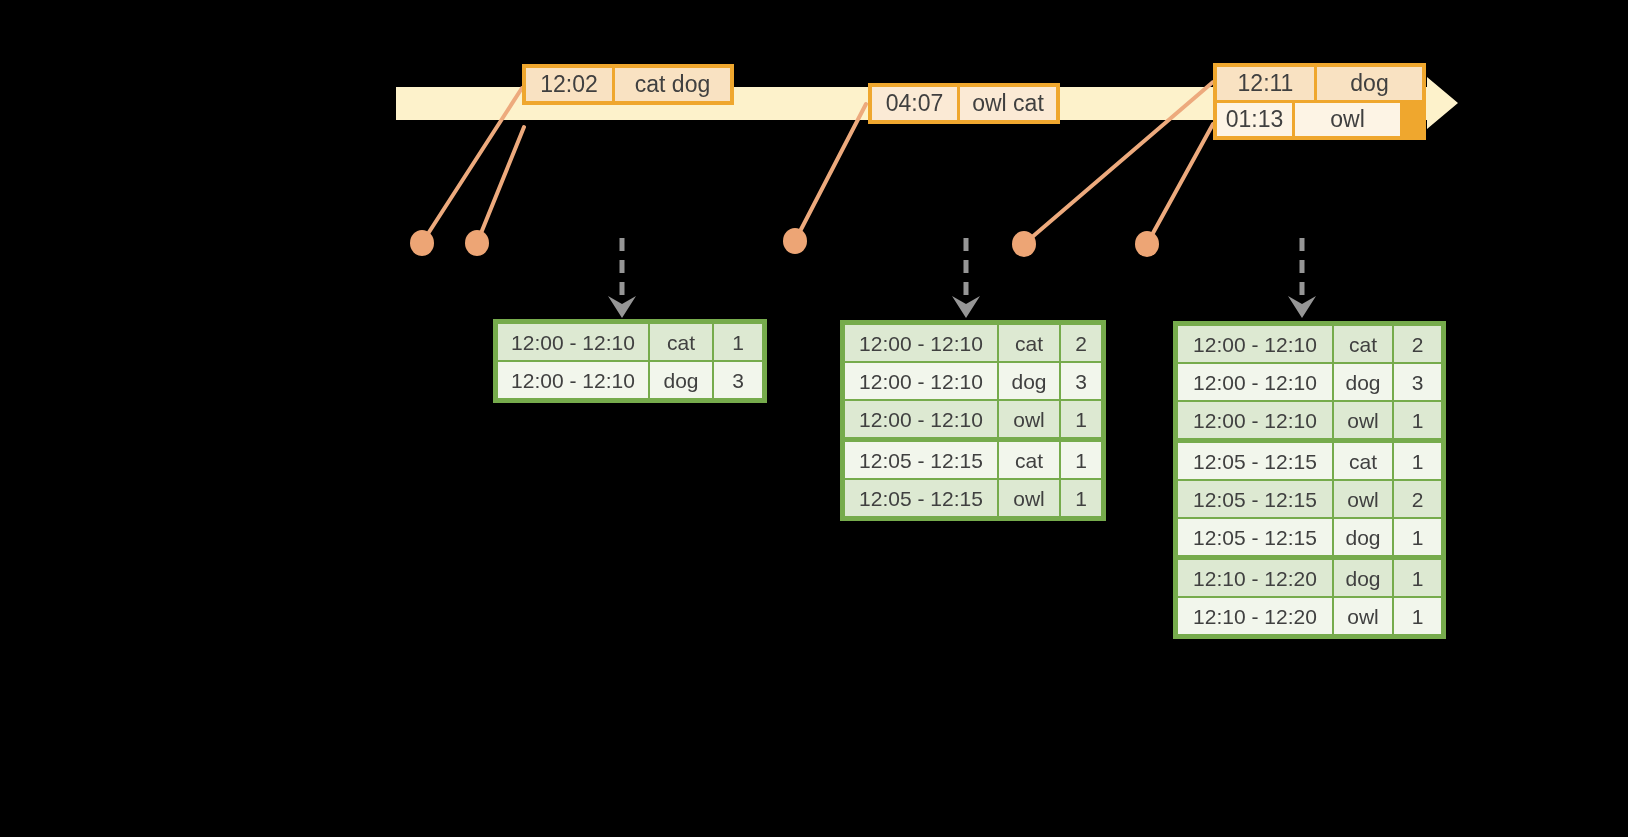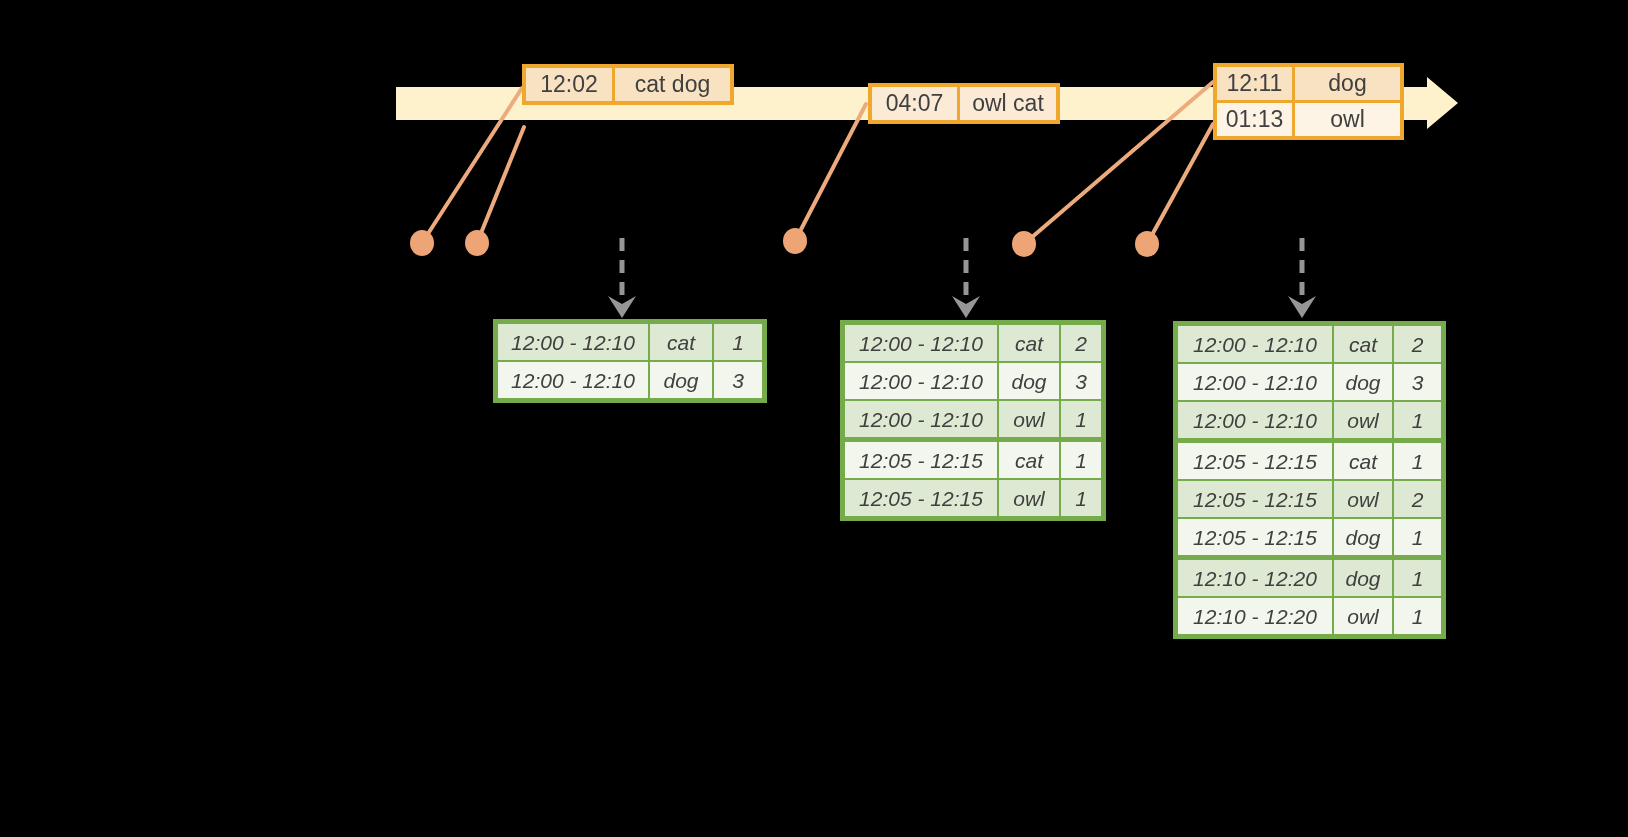--- a/index.html
+++ b/index.html
@@ -35,21 +35,20 @@
   .shade-dark   { background: var(--eDark); }
   .shade-medium { background: var(--eMed); }
   .shade-light  { background: var(--eLight); }
 
   .result-table {
     position: absolute;
     border: 5px solid var(--green);
     background: var(--green);
     color: var(--txt);
     font-size: 21px;
-    font-style: italic;
   }
   .result-row { display: flex; }
   .result-cell {
     display: flex; align-items: center; justify-content: center;
     height: 36px; line-height: 1;
   }
   .result-cell + .result-cell { margin-left: 2px; }
   .row-dark  .result-cell { background: var(--rDark); }
   .row-light .result-cell { background: var(--rLight); }
 </style>
@@ -96,21 +95,21 @@
         </div>
       </div>
       <div class="event-table" style="left: 868px; top: 83px;">
         <div class="event-row">
           <span class="event-cell time shade-medium" style="width: 85px;">04:07</span>
           <span class="event-cell word shade-medium" style="width: 96px;">owl cat</span>
         </div>
       </div>
       <div class="event-table" style="left: 1213px; top: 63px;">
         <div class="event-row">
-          <span class="event-cell time shade-dark" style="width: 75px;">12:11</span>
+          <span class="event-cell time shade-dark" style="width: 97px;">12:11</span>
           <span class="event-cell word shade-dark" style="width: 105px;">dog</span>
         </div>
         <div class="event-row">
           <span class="event-cell time shade-light" style="width: 75px;">01:13</span>
           <span class="event-cell word shade-light" style="width: 105px;">owl</span>
         </div>
       </div>
     </div>
 
   <div id="result-tables">

